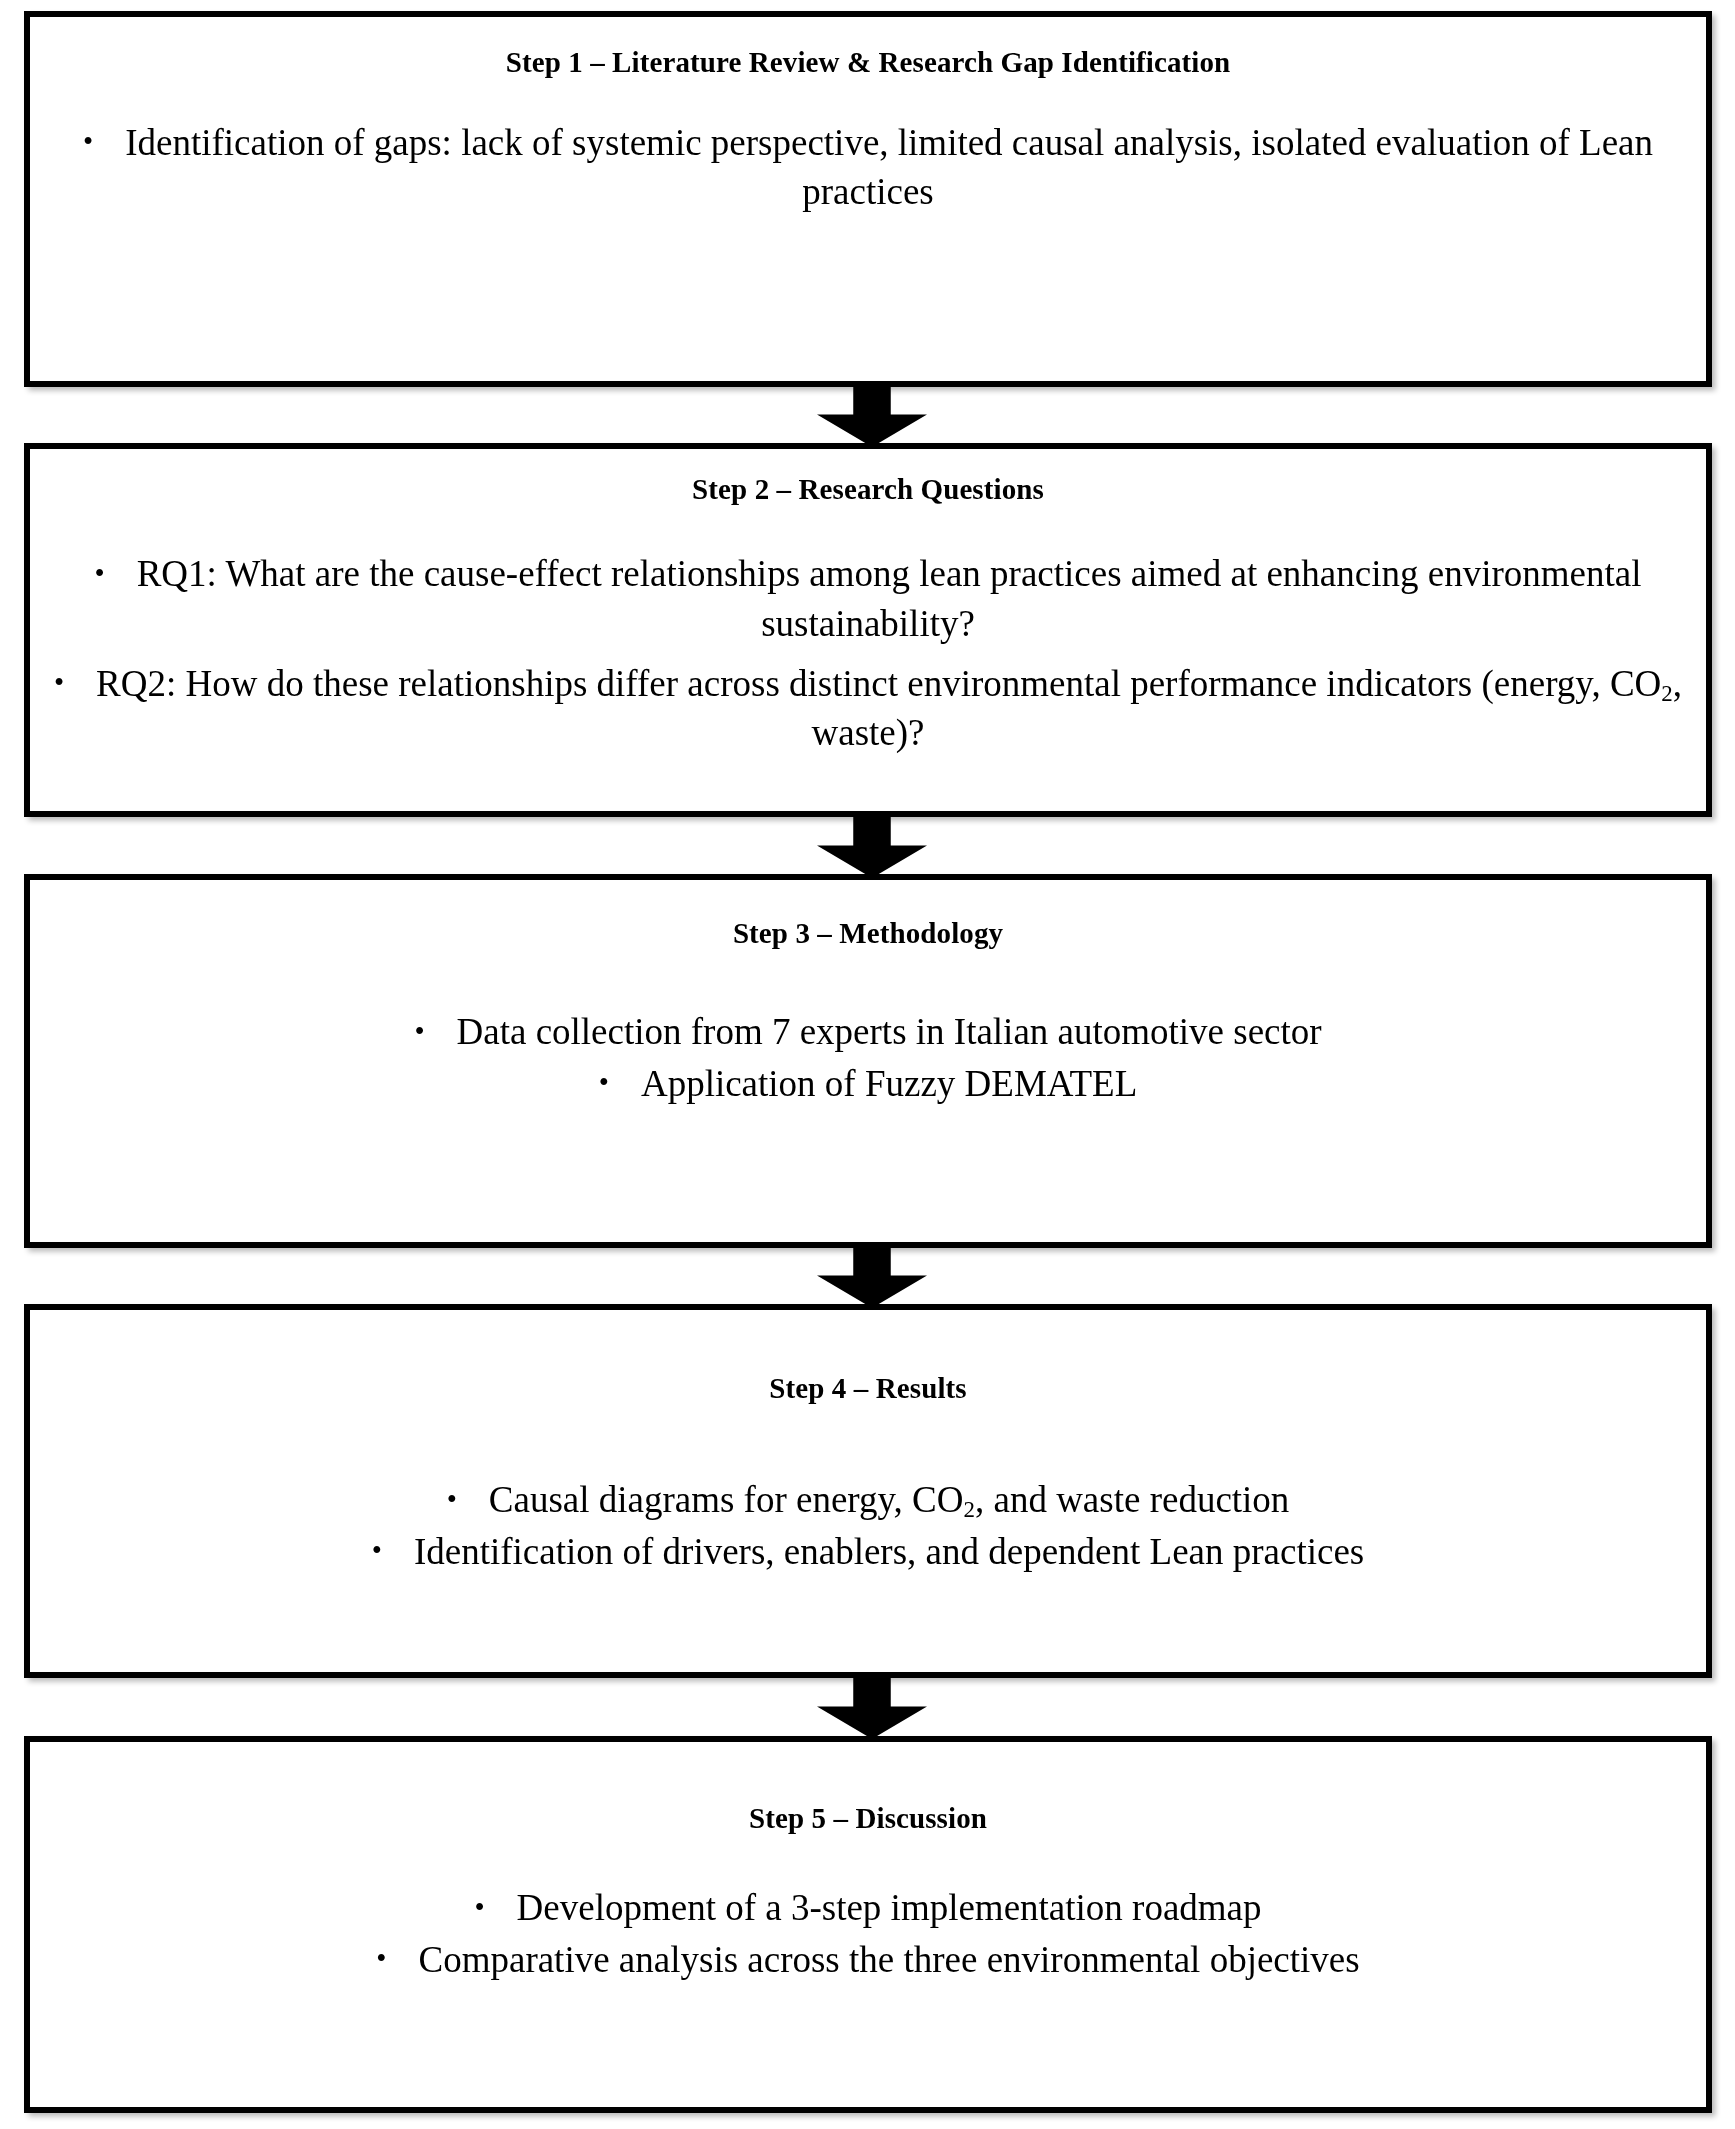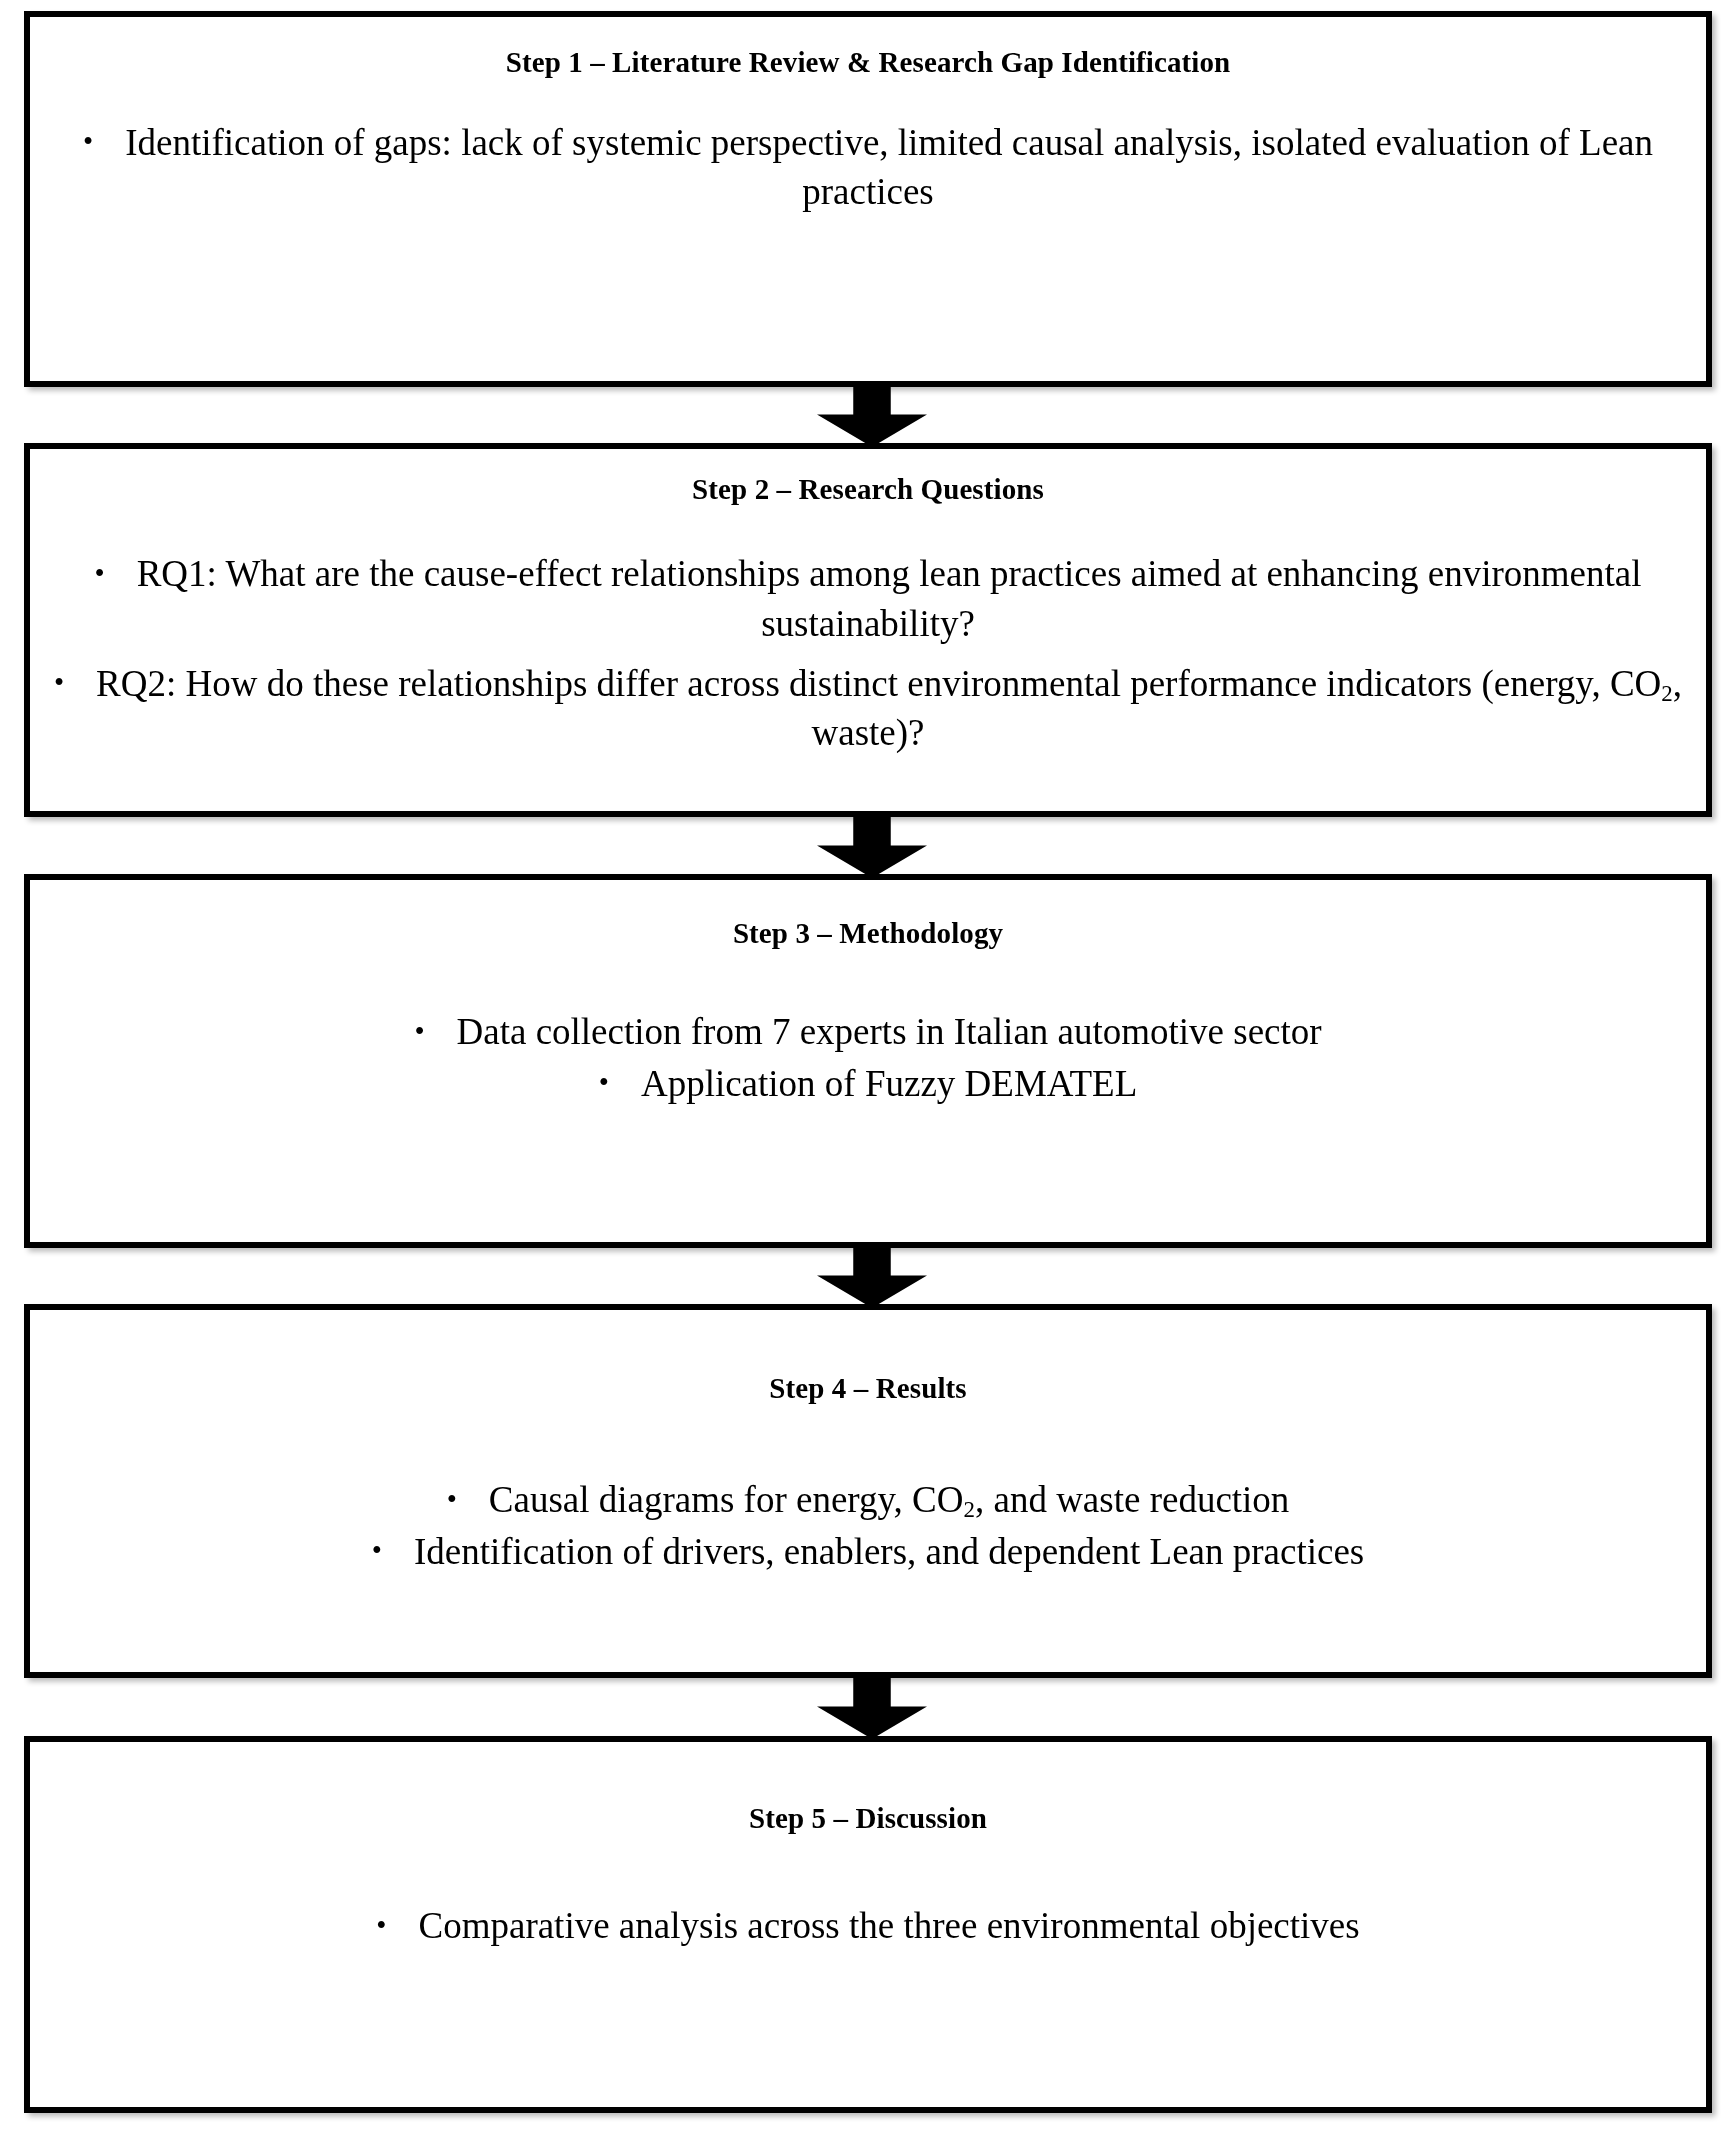--- a/index.html
+++ b/index.html
@@ -103,21 +103,21 @@
   #box-3 .step-title { margin-bottom: 57px; }
   #box-3 .bullet-item { line-height: 1.38; }
 
   #box-4 { top: 1304px; height: 374px; }
   #box-4 .box-inner { padding-top: 62px; }
   #box-4 .step-title { margin-bottom: 70px; }
   #box-4 .bullet-item { line-height: 1.38; }
 
   #box-5 { top: 1736px; height: 377px; }
   #box-5 .box-inner { padding-top: 60px; }
-  #box-5 .step-title { margin-bottom: 66px; }
+  #box-5 .step-title { margin-bottom: 48px; }
   #box-5 .bullet-item { line-height: 1.38; }
 
   
   .arrow {
     position: absolute;
     left: 817px;
     width: 110px;
     height: 65px;
   }
   .arrow svg { display: block; width: 100%; height: 100%; }
@@ -192,19 +192,20 @@
   <div class="arrow" id="arrow-4">
     <svg viewBox="0 0 176 104" preserveAspectRatio="none" aria-hidden="true">
       <polygon points="58,0 118,0 118,52 176,52 88,104 0,52 58,52" fill="#000000"></polygon>
     </svg>
   </div>
 
   <div class="step-box" id="box-5">
     <div class="box-inner">
       <div class="step-title">Step 5 – Discussion</div>
       <ul class="bullet-list">
+          <li class="bullet-item"><span class="bullet-dot">•</span><span>Development of a 3-step implementation roadmap</span></li>
           <li class="bullet-item"><span class="bullet-dot">•</span><span>Comparative analysis across the three environmental objectives</span></li>
         </ul>
     </div>
   </div>
 
 </div>
 
 
 </body></html>

